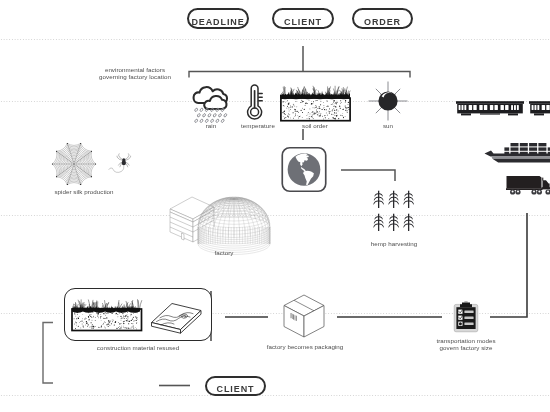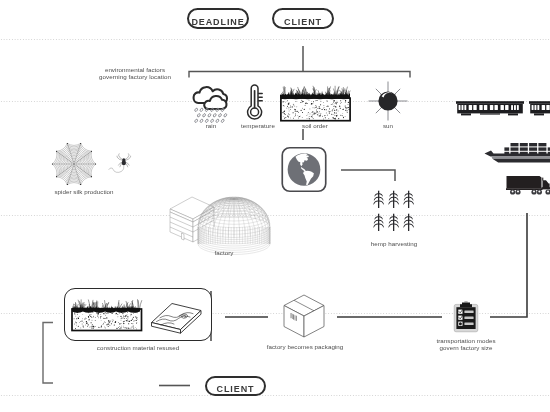--- a/index.html
+++ b/index.html
@@ -29,20 +29,23 @@
   <div class="hdot" style="left:0;top:101px;width:550px;"></div>
   <div class="hdot" style="left:0;top:215px;width:550px;"></div>
   <div class="hdot" style="left:0;top:313px;width:550px;"></div>
   <div class="hdot" style="left:0;top:395px;width:550px;"></div>
 
   <div class="pill" style="left:187px;top:8px;width:62px;height:21px;">
     <span>DEADLINE</span>
   </div>
   <div class="pill" style="left:272px;top:8px;width:62px;height:21px;">
     <span>CLIENT</span>
+  </div>
+  <div class="pill" style="left:352px;top:8px;width:61px;height:21px;">
+    <span>ORDER</span>
   </div>
 
   <div class="pill" style="left:205px;top:376px;width:61px;height:20px;">
     <span>CLIENT</span>
   </div>
 
   <svg class="abs" style="left:0;top:0;" width="550" height="412" viewBox="0 0 550 412">
 
     <path d="M303,46 L303,71" stroke="#555" stroke-width="1.5" fill="none"></path>
 

